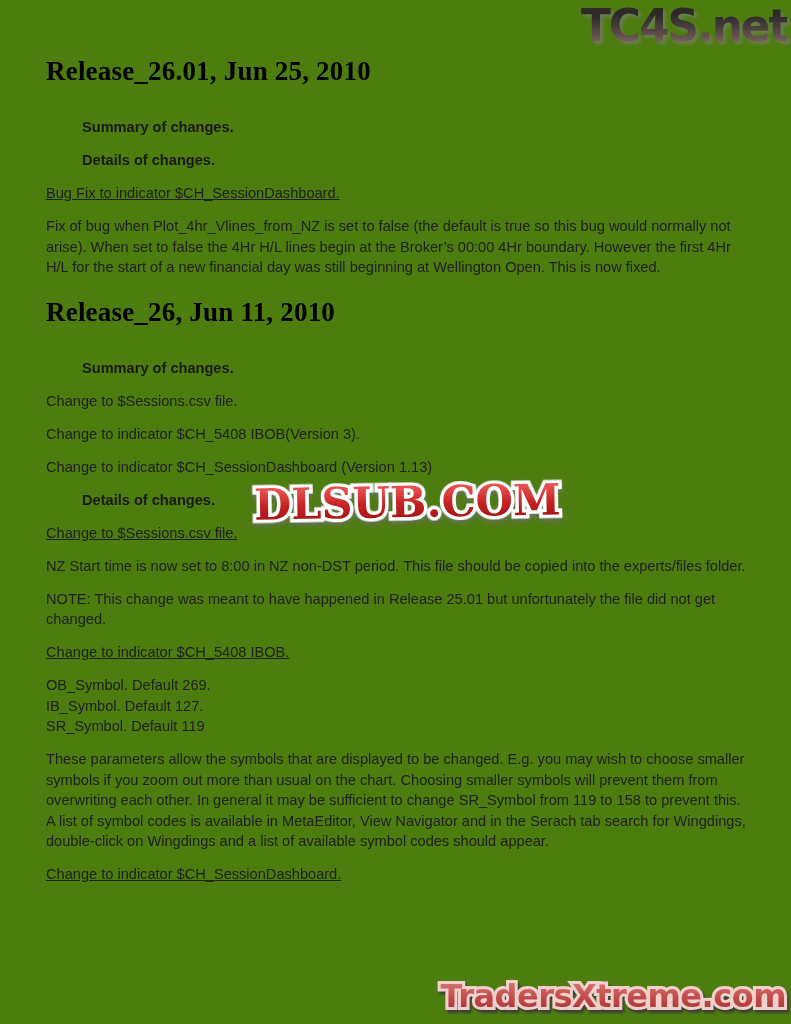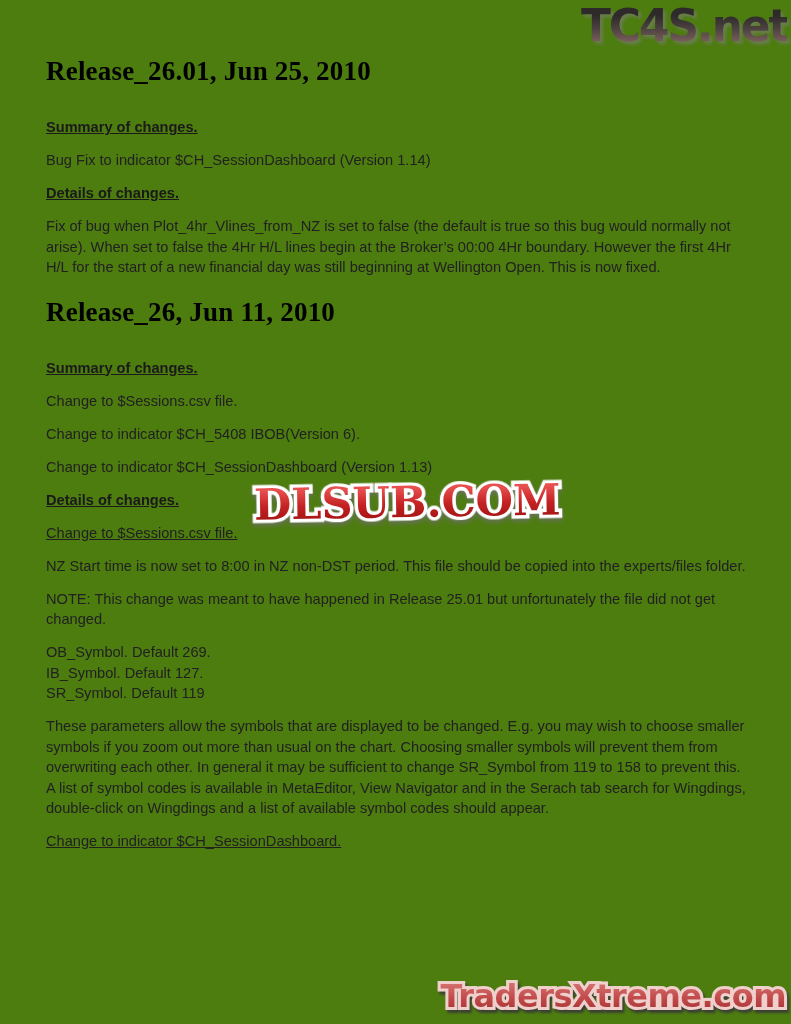--- a/index.html
+++ b/index.html
@@ -31,22 +31,22 @@
   .release-heading.second {
     margin-top: 19px;
   }
   .block {
     font-size: 14.6px;
     line-height: 20.5px;
     margin: 0 0 12.5px 0;
   }
   .bold-underline {
     font-weight: bold;
-    text-decoration: underline;
     color: #1a1a1a;
+    margin-left: 36px;
   }
   .underline {
     text-decoration: underline;
   }
   .multiline span { display: block; }
 
   
   .logo {
     position: absolute;
     top: 0px;
@@ -122,34 +122,35 @@
 
 <div class="page">
 
   <div class="logo">TC4S.net</div>
 
   <div class="content">
 
     <div class="release-heading">Release_26.01, Jun 25, 2010</div>
 
     <div class="block bold-underline">Summary of changes.</div>
-    <div class="block">Bug Fix to indicator $CH_SessionDashboard (Version 1.14)</div>
     <div class="block bold-underline">Details of changes.</div>
+    <div class="block underline">Bug Fix to indicator $CH_SessionDashboard.</div>
     <div class="block">Fix of bug when Plot_4hr_Vlines_from_NZ is set to false (the default is true so this bug would normally not arise). When set to false the 4Hr H/L lines begin at the Broker’s 00:00 4Hr boundary. However the first 4Hr H/L for the start of a new financial day was still beginning at Wellington Open. This is now fixed.</div>
 
     <div class="release-heading second">Release_26, Jun 11, 2010</div>
 
     <div class="block bold-underline">Summary of changes.</div>
     <div class="block">Change to $Sessions.csv file.</div>
-    <div class="block">Change to indicator $CH_5408 IBOB(Version 6).</div>
+    <div class="block">Change to indicator $CH_5408 IBOB(Version 3).</div>
     <div class="block">Change to indicator $CH_SessionDashboard (Version 1.13)</div>
     <div class="block bold-underline">Details of changes.</div>
     <div class="block underline">Change to $Sessions.csv file.</div>
     <div class="block">NZ Start time is now set to 8:00 in NZ non-DST period. This file should be copied into the experts/files folder.</div>
     <div class="block">NOTE: This change was meant to have happened in Release 25.01 but unfortunately the file did not get changed.</div>
+    <div class="block underline">Change to indicator $CH_5408 IBOB.</div>
 
     <div class="block multiline">
       <span>OB_Symbol. Default 269.</span>
       <span>IB_Symbol. Default 127.</span>
       <span>SR_Symbol. Default 119</span>
     </div>
 
     <div class="block">These parameters allow the symbols that are displayed to be changed. E.g. you may wish to choose smaller symbols if you zoom out more than usual on the chart. Choosing smaller symbols will prevent them from overwriting each other. In general it may be sufficient to change SR_Symbol from 119 to 158 to prevent this. A list of symbol codes is available in MetaEditor, View Navigator and in the Serach tab search for Wingdings, double-click on Wingdings and a list of available symbol codes should appear.</div>
     <div class="block underline">Change to indicator $CH_SessionDashboard.</div>
 

